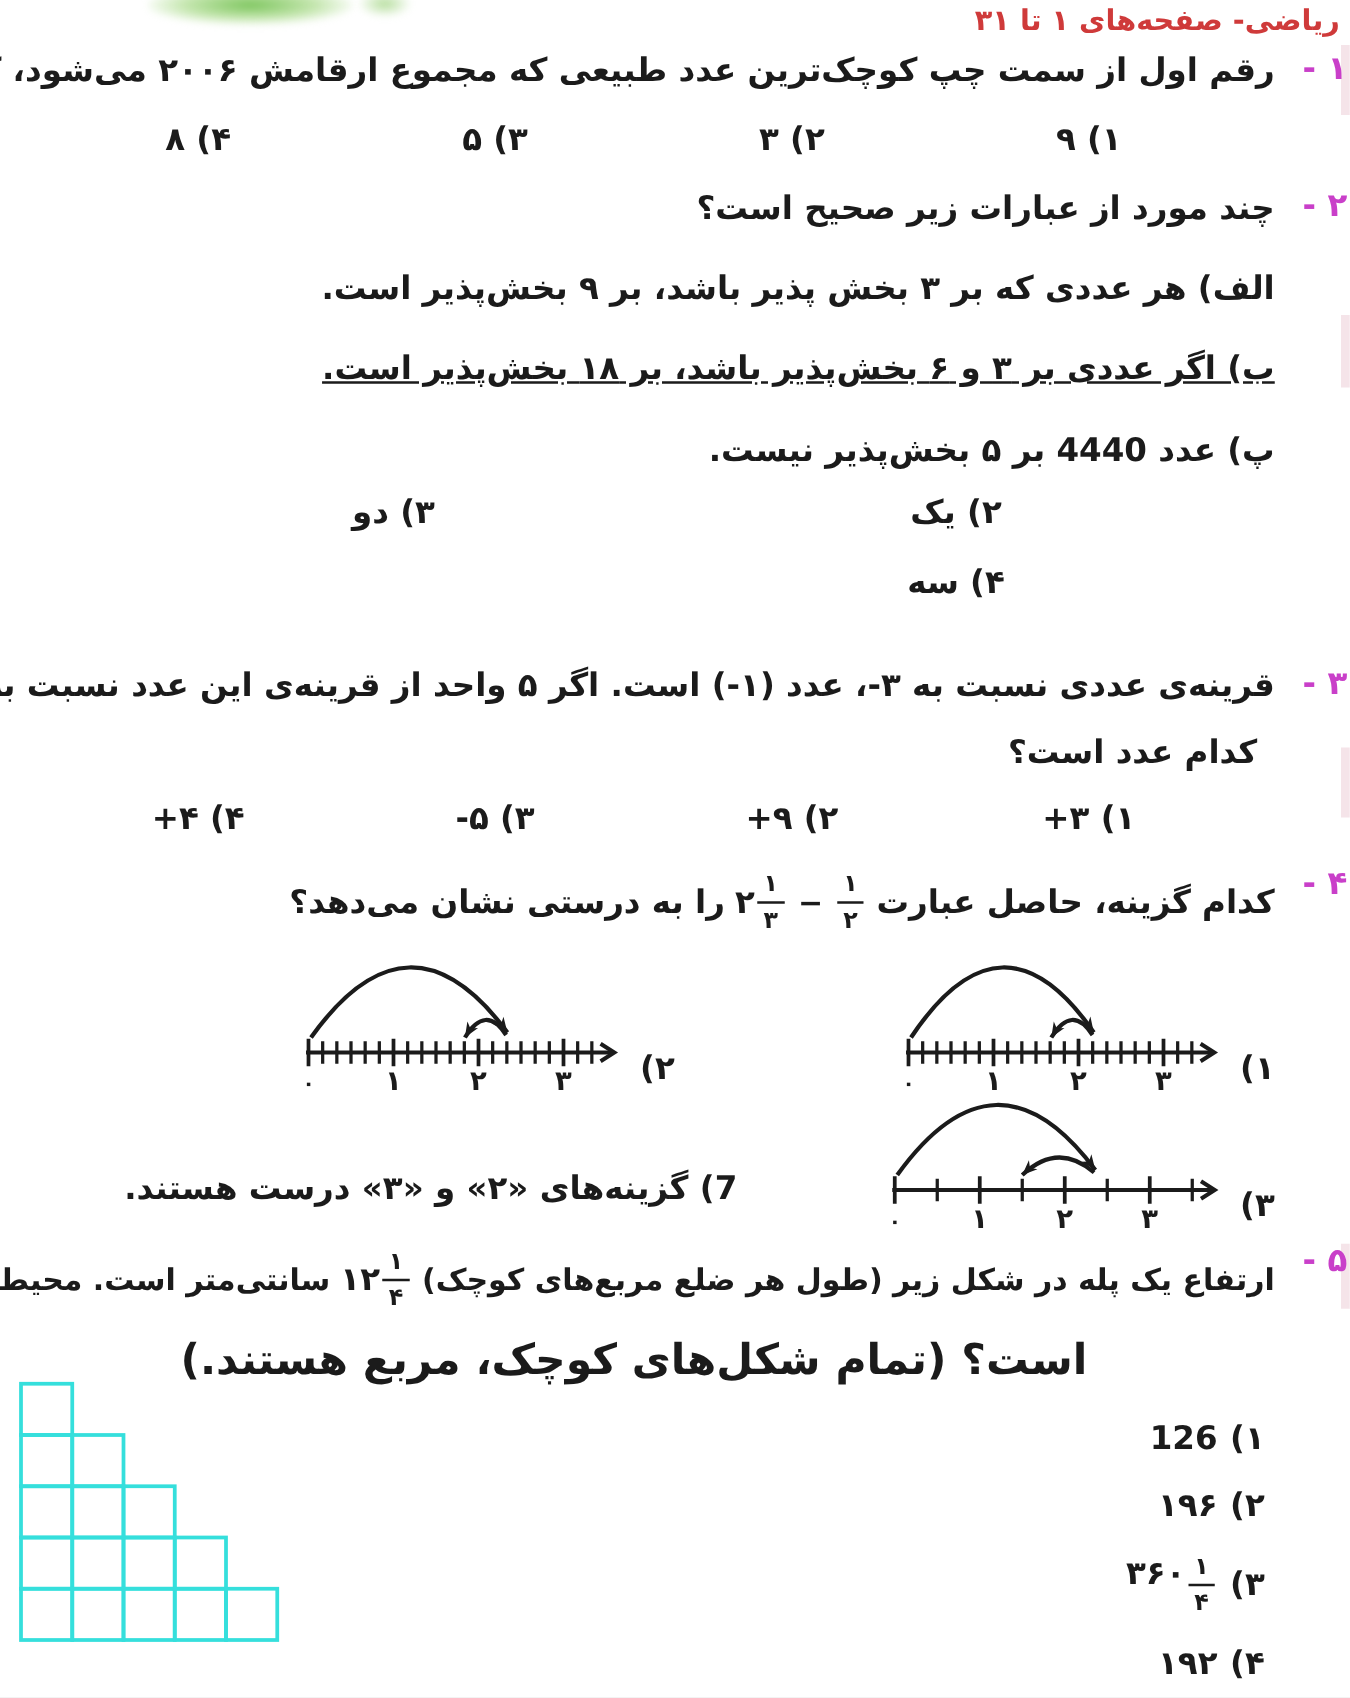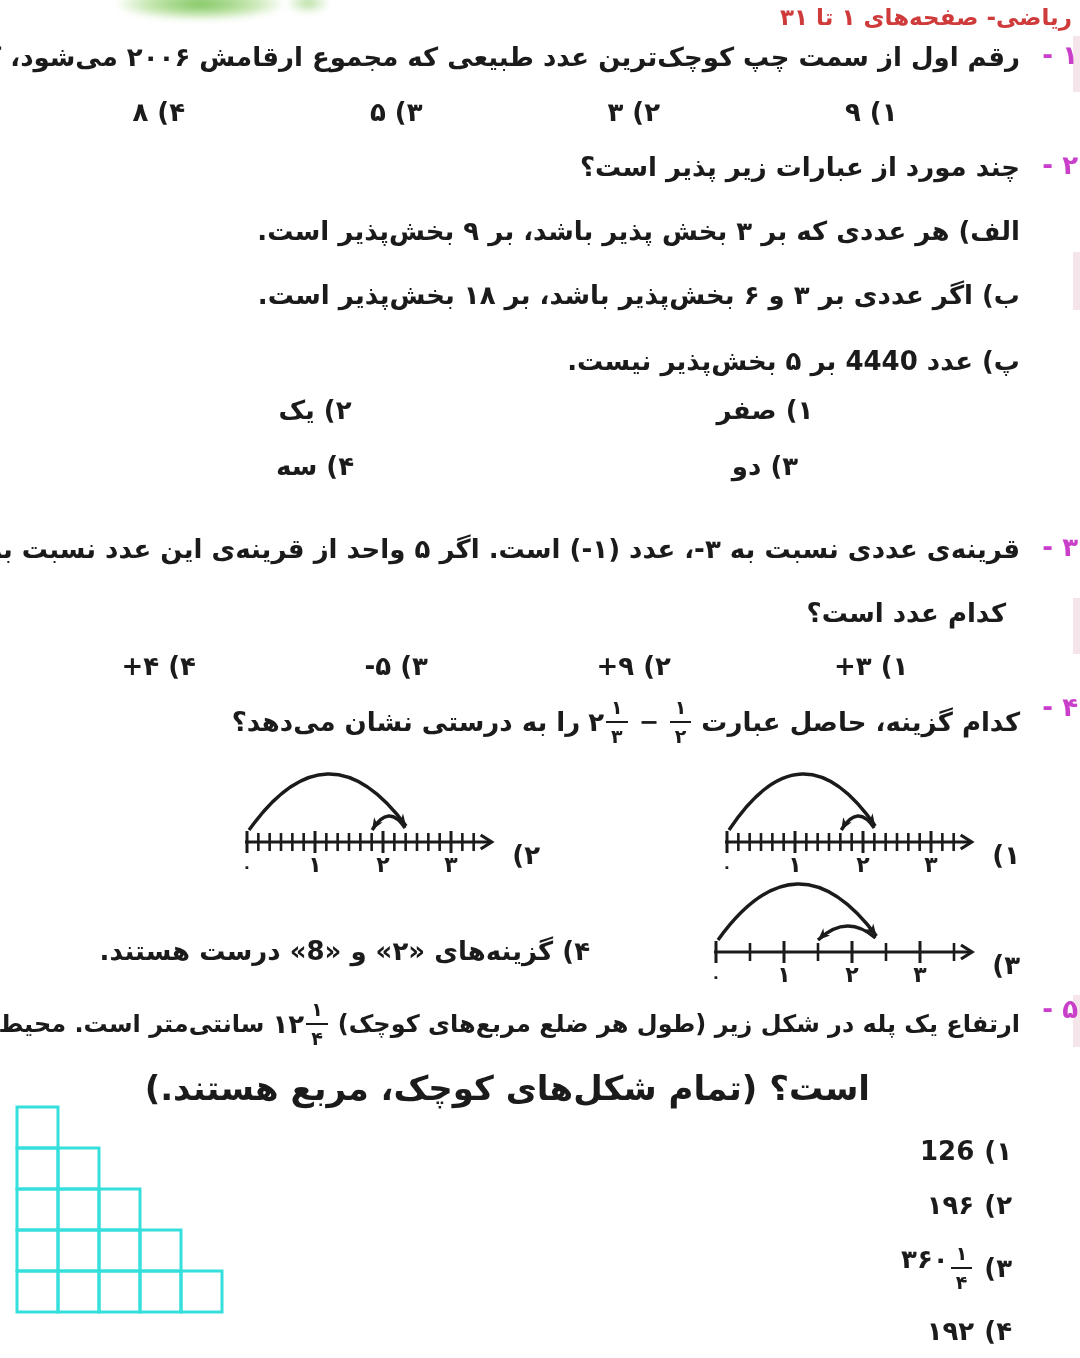--- a/index.html
+++ b/index.html
@@ -67,38 +67,37 @@
         <span class="opt"><span class="lab">۲)</span><span>۳</span></span>
         <span class="opt"><span class="lab">۳)</span><span>۵</span></span>
         <span class="opt"><span class="lab">۴)</span><span>۸</span></span>
       </div>
     </div>
   </div>
 
   <div class="q" style="top:148px;">
     <div class="qnum">۲ -</div>
     <div class="qbody">
-      <div class="qtext">چند مورد از عبارات زیر پذیر است؟</div>
+      <div class="qtext">چند مورد از عبارات زیر صحیح است؟</div>
       <div class="stmt">الف) هر عددی که بر ۳ بخش پذیر باشد، بر ۹ بخش‌پذیر است.</div>
-      <div class="stmt" style="">ب) اگر عددی بر ۳ و ۶ بخش‌پذیر باشد، بر ۱۸ بخش‌پذیر است.</div>
+      <div class="stmt" style="text-decoration:underline;">ب) اگر عددی بر ۳ و ۶ بخش‌پذیر باشد، بر ۱۸ بخش‌پذیر است.</div>
       <div class="stmt" style="margin-top:28px;">پ) عدد 4440 بر ۵ بخش‌پذیر نیست.</div>
       <div class="optgrid2">
-        <span class="opt"><span class="lab">۱)</span><span>صفر</span></span>
         <span class="opt"><span class="lab">۲)</span><span>یک</span></span>
         <span class="opt"><span class="lab">۳)</span><span>دو</span></span>
         <span class="opt"><span class="lab">۴)</span><span>سه</span></span>
       </div>
     </div>
   </div>
 
   <div class="q" style="top:530px;">
     <div class="qnum">۳ -</div>
     <div class="qbody">
       <div class="qtext">قرینه‌ی عددی نسبت به ۳-، عدد (۱-) است. اگر ۵ واحد از قرینه‌ی این عدد نسبت به ۲+ کم شود، عدد نهایی</div>
-      <div class="qtext" style="margin-top:26px;padding-left:0;padding-right:14px;">کدام عدد است؟</div>
+      <div class="qtext" style="margin-top:15px;padding-left:0;padding-right:14px;">کدام عدد است؟</div>
       <div class="optrow4" style="margin-top:16px;">
         <span class="opt"><span class="lab">۱)</span><span>۳+</span></span>
         <span class="opt"><span class="lab">۲)</span><span>۹+</span></span>
         <span class="opt"><span class="lab">۳)</span><span>۵-</span></span>
         <span class="opt"><span class="lab">۴)</span><span>۴+</span></span>
       </div>
     </div>
   </div>
 
   <div class="q" style="top:690px;">
@@ -209,21 +208,21 @@
               <text x="14" y="104" text-anchor="middle" font-size="16" font-weight="bold" fill="#1b1b1b" font-family="DejaVu Sans, sans-serif">۰</text>
               <text x="82" y="104" text-anchor="middle" font-size="22" font-weight="bold" fill="#1b1b1b" font-family="DejaVu Sans, sans-serif">۱</text>
               <text x="150" y="104" text-anchor="middle" font-size="22" font-weight="bold" fill="#1b1b1b" font-family="DejaVu Sans, sans-serif">۲</text>
               <text x="218" y="104" text-anchor="middle" font-size="22" font-weight="bold" fill="#1b1b1b" font-family="DejaVu Sans, sans-serif">۳</text>
               <path d="M16 62 Q 95.24 -48 174.48 58" fill="none" stroke="#1b1b1b" stroke-width="3.4"></path>
               <path d="M0 0L-12 -5L-8.5 0L-12 5Z" fill="#1b1b1b" transform="translate(174.48 58) rotate(53.22015186396499)"></path>
               <path d="M173.48 60 Q 144.74 35 116 62" fill="none" stroke="#1b1b1b" stroke-width="3.4"></path>
               <path d="M0 0L-12 -5L-8.5 0L-12 5Z" fill="#1b1b1b" transform="translate(116 62) rotate(136.7879851527401)"></path>
             </svg>
         </div>
-        <div class="opt4cell">۴) گزینه‌های «۲» و «8» درست هستند.</div>
+        <div class="opt4cell">7) گزینه‌های «۲» و «۳» درست هستند.</div>
       </div>
     </div>
   </div>
 
   <div class="q" style="top:992px;">
     <div class="qnum">۵ -</div>
     <div class="qbody">
       <div class="qline-tall" style="font-size:24px;">
         <span>ارتفاع یک پله در شکل زیر (طول هر ضلع مربع‌های کوچک)</span>
         <span class="formula">

